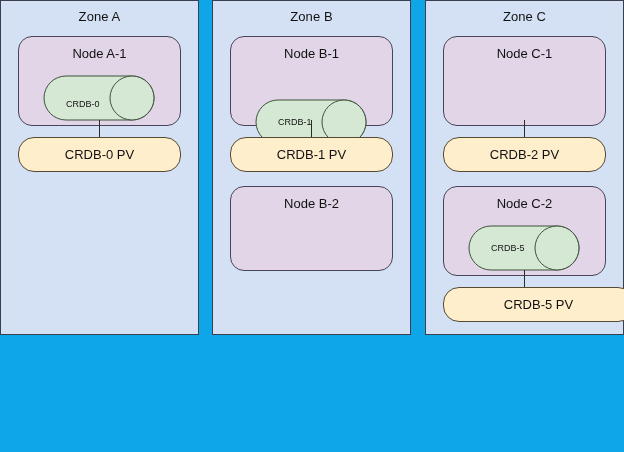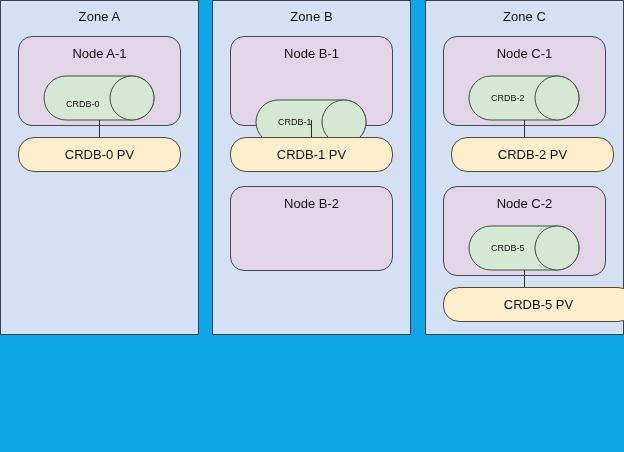--- a/index.html
+++ b/index.html
@@ -84,31 +84,24 @@
   </div>
 
   <div class="zone" style="left:425px;top:0px;width:199px;height:335px;">
     <div class="zone-title">Zone C</div>
   </div>
 
   <div class="node" style="left:443px;top:36px;width:163px;height:90px;">
     <div class="node-title">Node C-1</div>
   </div>
 
-  <div class="cyl" style="left:469px;top:76px;width:110px;height:44px;">
-    <svg width="110" height="44" viewBox="0 0 110 44">
-      <path d="M22,0 H88 A22,22 0 0 1 88,44 H22 A22,22 0 0 1 22,0 Z" fill="#d5e8d4" stroke="#3f513d" stroke-width="1"></path>
-      <ellipse cx="88" cy="22" rx="22" ry="22" fill="#d5e8d4" stroke="#3f513d" stroke-width="1"></ellipse>
-    </svg>
-    <div class="cyl-label">CRDB-2</div>
-  </div>
 
   <div class="link" style="left:524px;top:120px;height:18px;"></div>
 
-  <div class="pv" style="left:443px;top:137px;width:163px;height:35px;margin-left:8px;">
+  <div class="pv" style="left:443px;top:137px;width:163px;height:35px;">
     <span class="pv-label">CRDB-2 PV</span>
   </div>
 
   <div class="node" style="left:443px;top:186px;width:163px;height:90px;">
     <div class="node-title">Node C-2</div>
   </div>
 
   <div class="cyl" style="left:469px;top:226px;width:110px;height:44px;">
     <svg width="110" height="44" viewBox="0 0 110 44">
       <path d="M22,0 H88 A22,22 0 0 1 88,44 H22 A22,22 0 0 1 22,0 Z" fill="#d5e8d4" stroke="#3f513d" stroke-width="1"></path>

